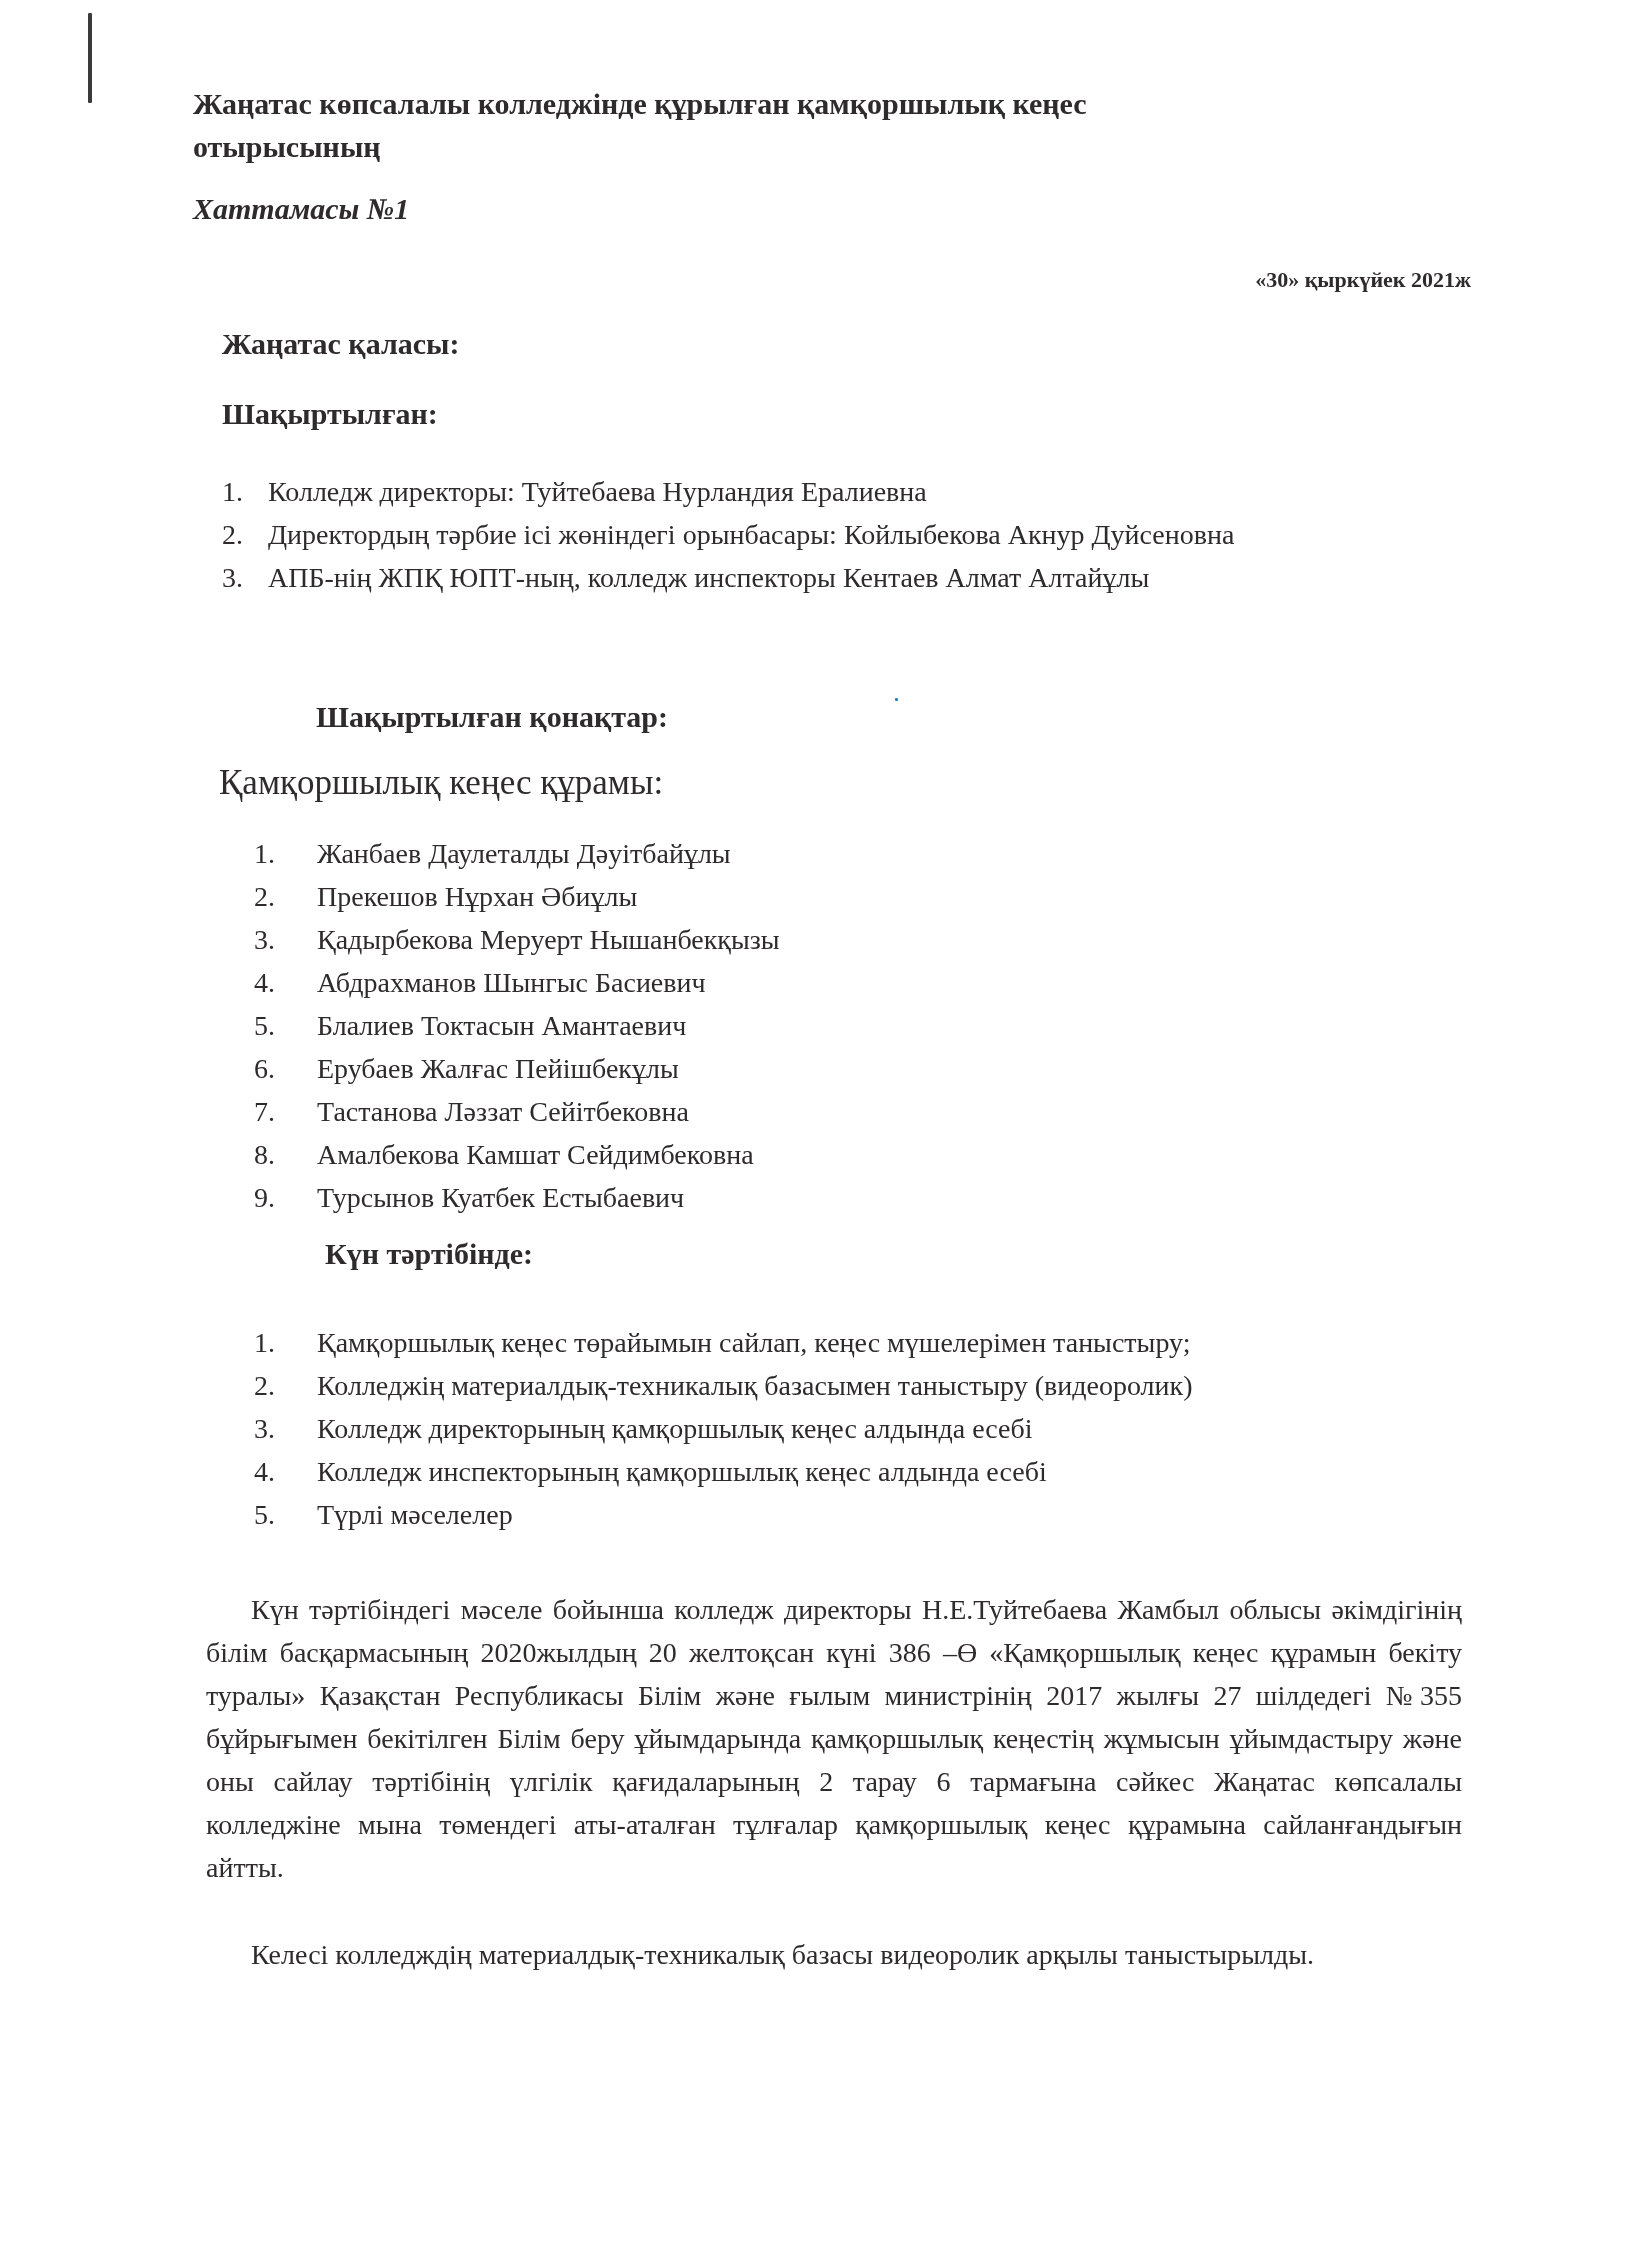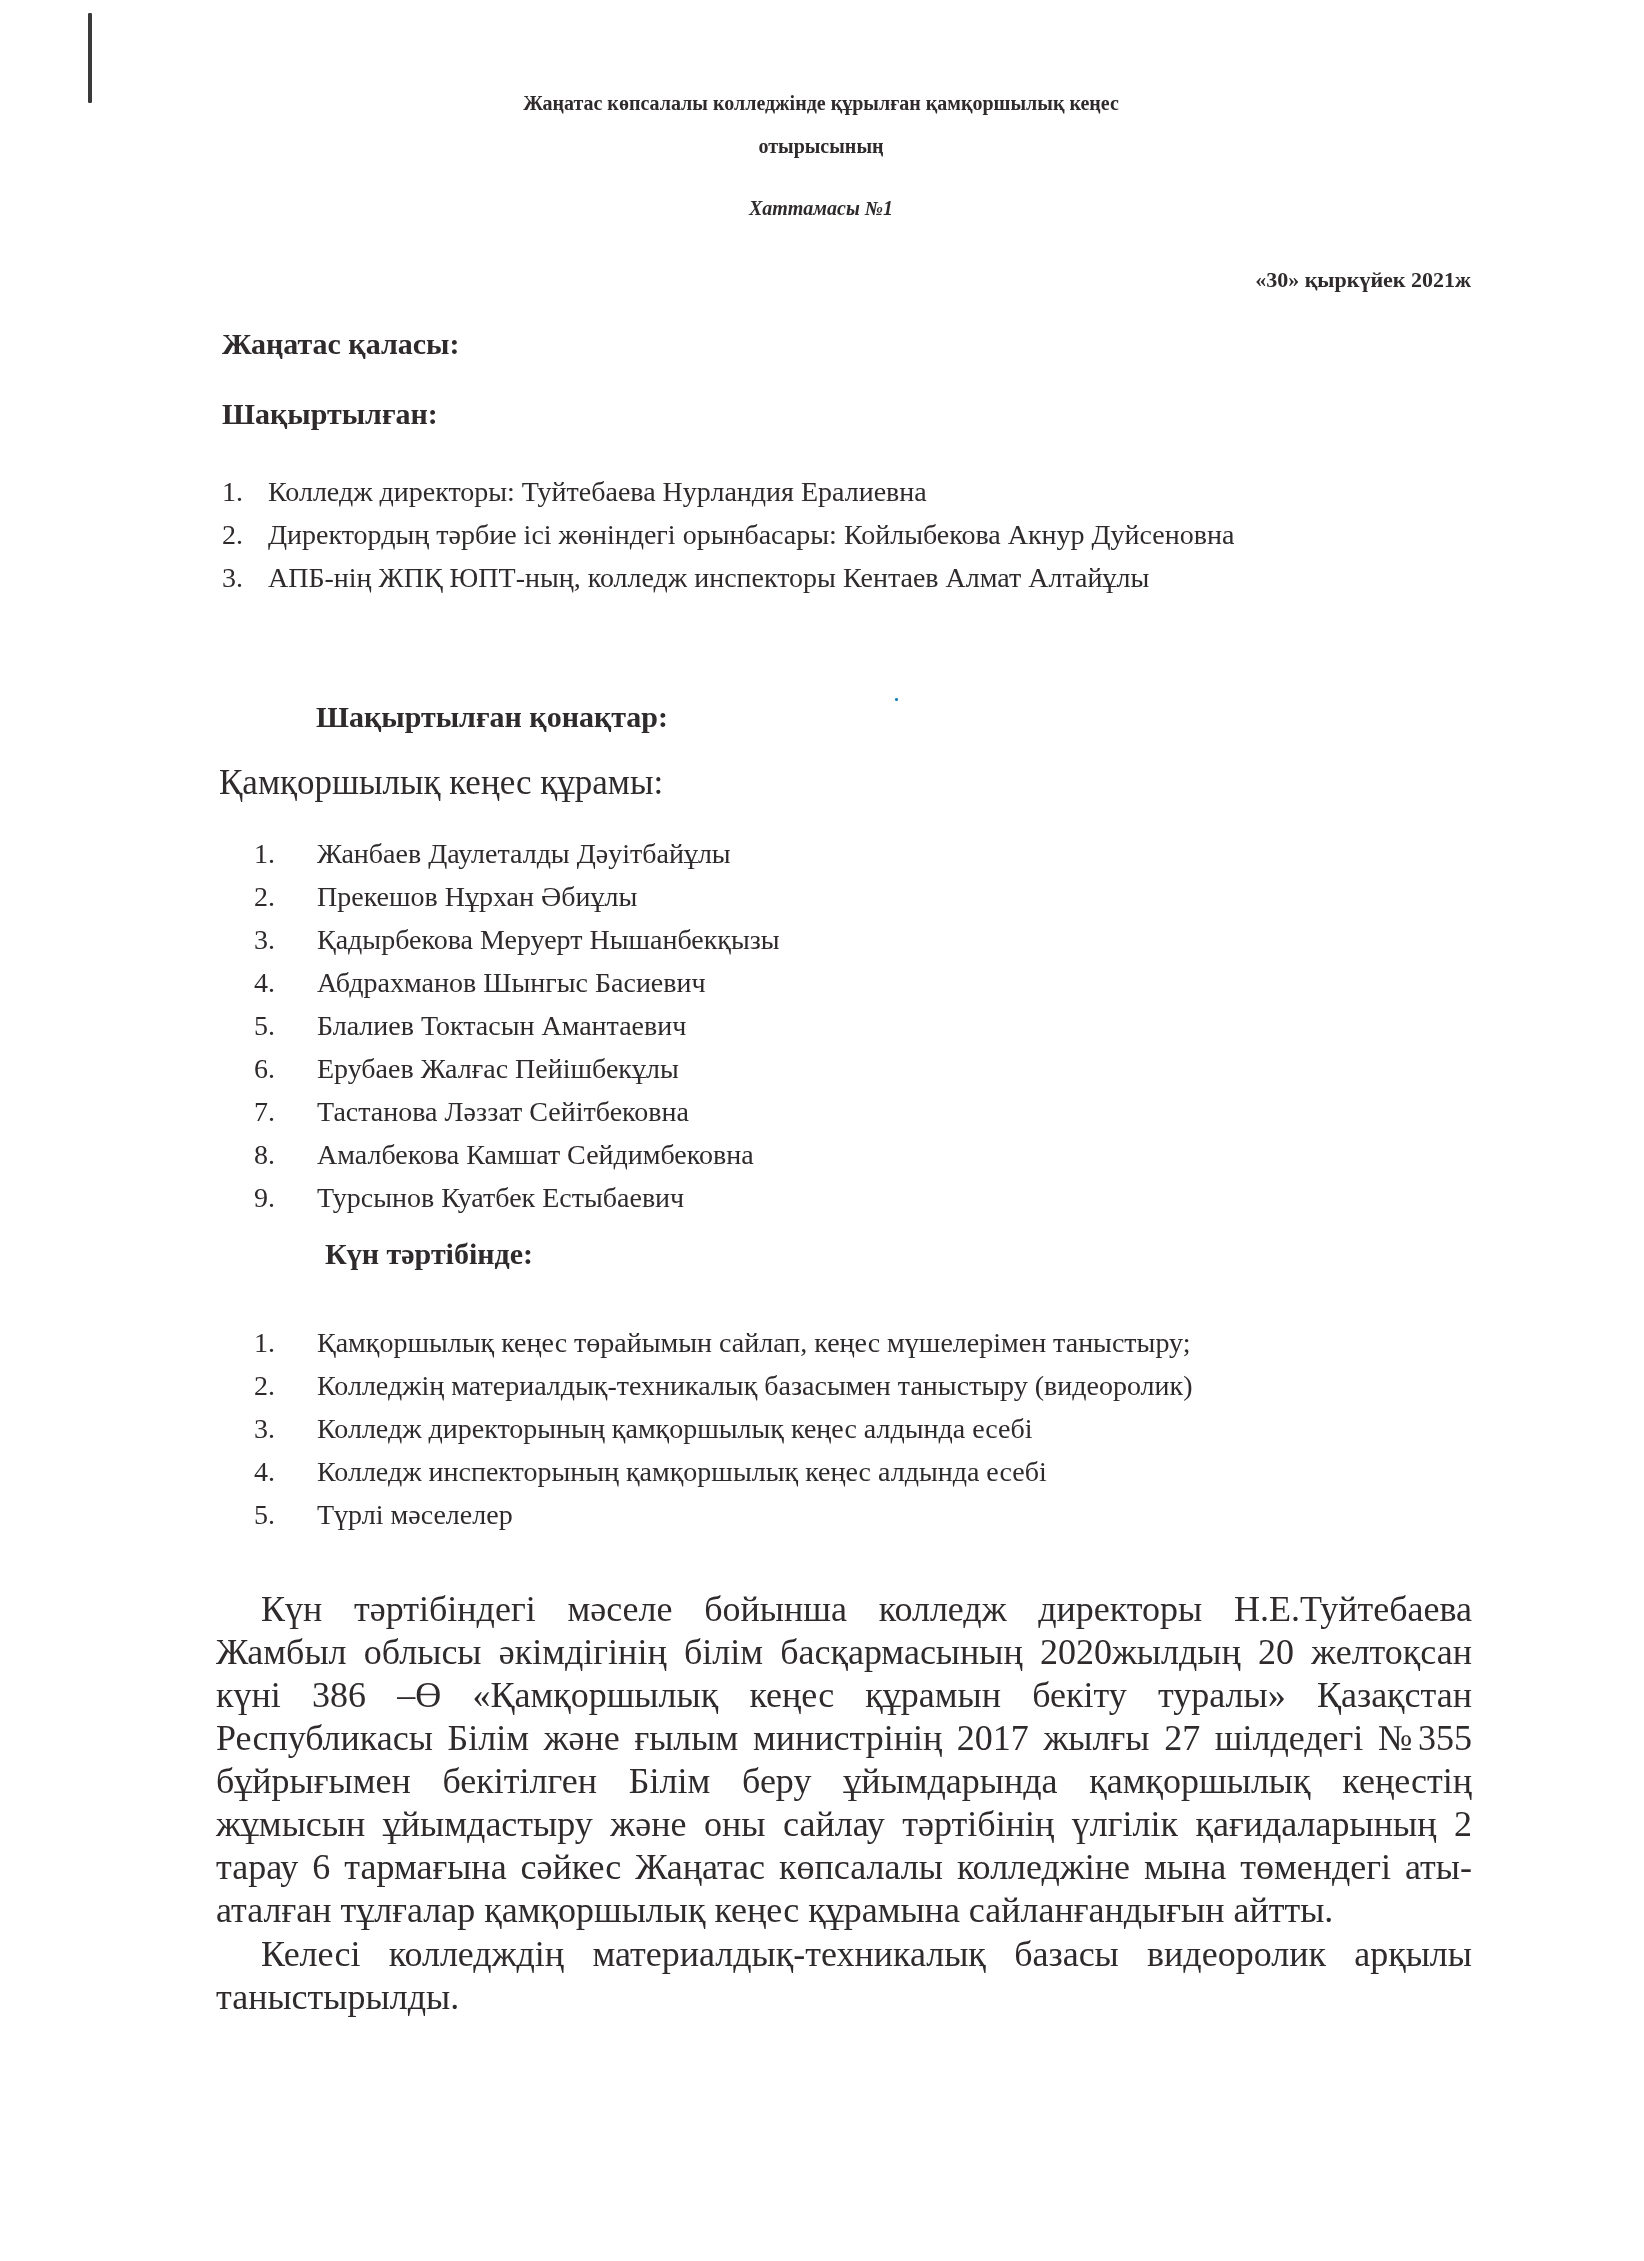--- a/index.html
+++ b/index.html
@@ -6,22 +6,22 @@
     body {
       width: 1644px; height: 2261px; position: relative; overflow: hidden;
       font-family: "Liberation Serif", "DejaVu Serif", serif;
       color: #2f2a2c;
     }
     .scan-mark {
       position: absolute; left: 88px; top: 13px; width: 3.9px; height: 90px;
       background: #3a3a3a; border-radius: 1.3px;
     }
     .title {
-      position: absolute; left: 193px; width: 1256px; text-align: center;
-      font-weight: bold; font-size: 20px; line-height: 43px;
+      position: absolute; left: 193px; width: 1256px; 
+      font-weight: bold; font-size: 30px; line-height: 43px;
     }
     #title-1 { top: 82px; }
     #title-2 { top: 187px; font-style: italic; }
     .date {
       position: absolute; right: 173px; top: 267px;
       font-weight: bold; font-size: 22px;
     }
     .label-bold {
       position: absolute; font-weight: bold; font-size: 30px;
     }
@@ -34,22 +34,22 @@
     }
     ol.list li { position: relative; }
     ol.list li .num { position: absolute; left: 0; }
     #participants { left: 222px; top: 470px; width: 1224px; line-height: 43px; }
     #participants li { padding-left: 46px; }
     #council { left: 254px; top: 832px; width: 1031px; line-height: 43px; }
     #council li { padding-left: 63px; }
     #agenda { left: 254px; top: 1321px; width: 1224px; line-height: 43px; }
     #agenda li { padding-left: 63px; }
     .para {
-      position: absolute; left: 216px; width: 1256px;
-      font-size: 36px; line-height: 43px; text-align: justify;
+      position: absolute; left: 206px; width: 1256px;
+      font-size: 28px; line-height: 43px; text-align: justify;
       text-indent: 45px; margin: 0;
     }
     #para-1 { top: 1588px; }
     #para-2 { top: 1933px; text-align-last: auto; }
     .speck { position: absolute; width: 2.6px; height: 2.6px; border-radius: 50%; background: #1a7fc0; }
   </style>
 </head>
 <body>
 
 <div class="scan-mark"></div>

